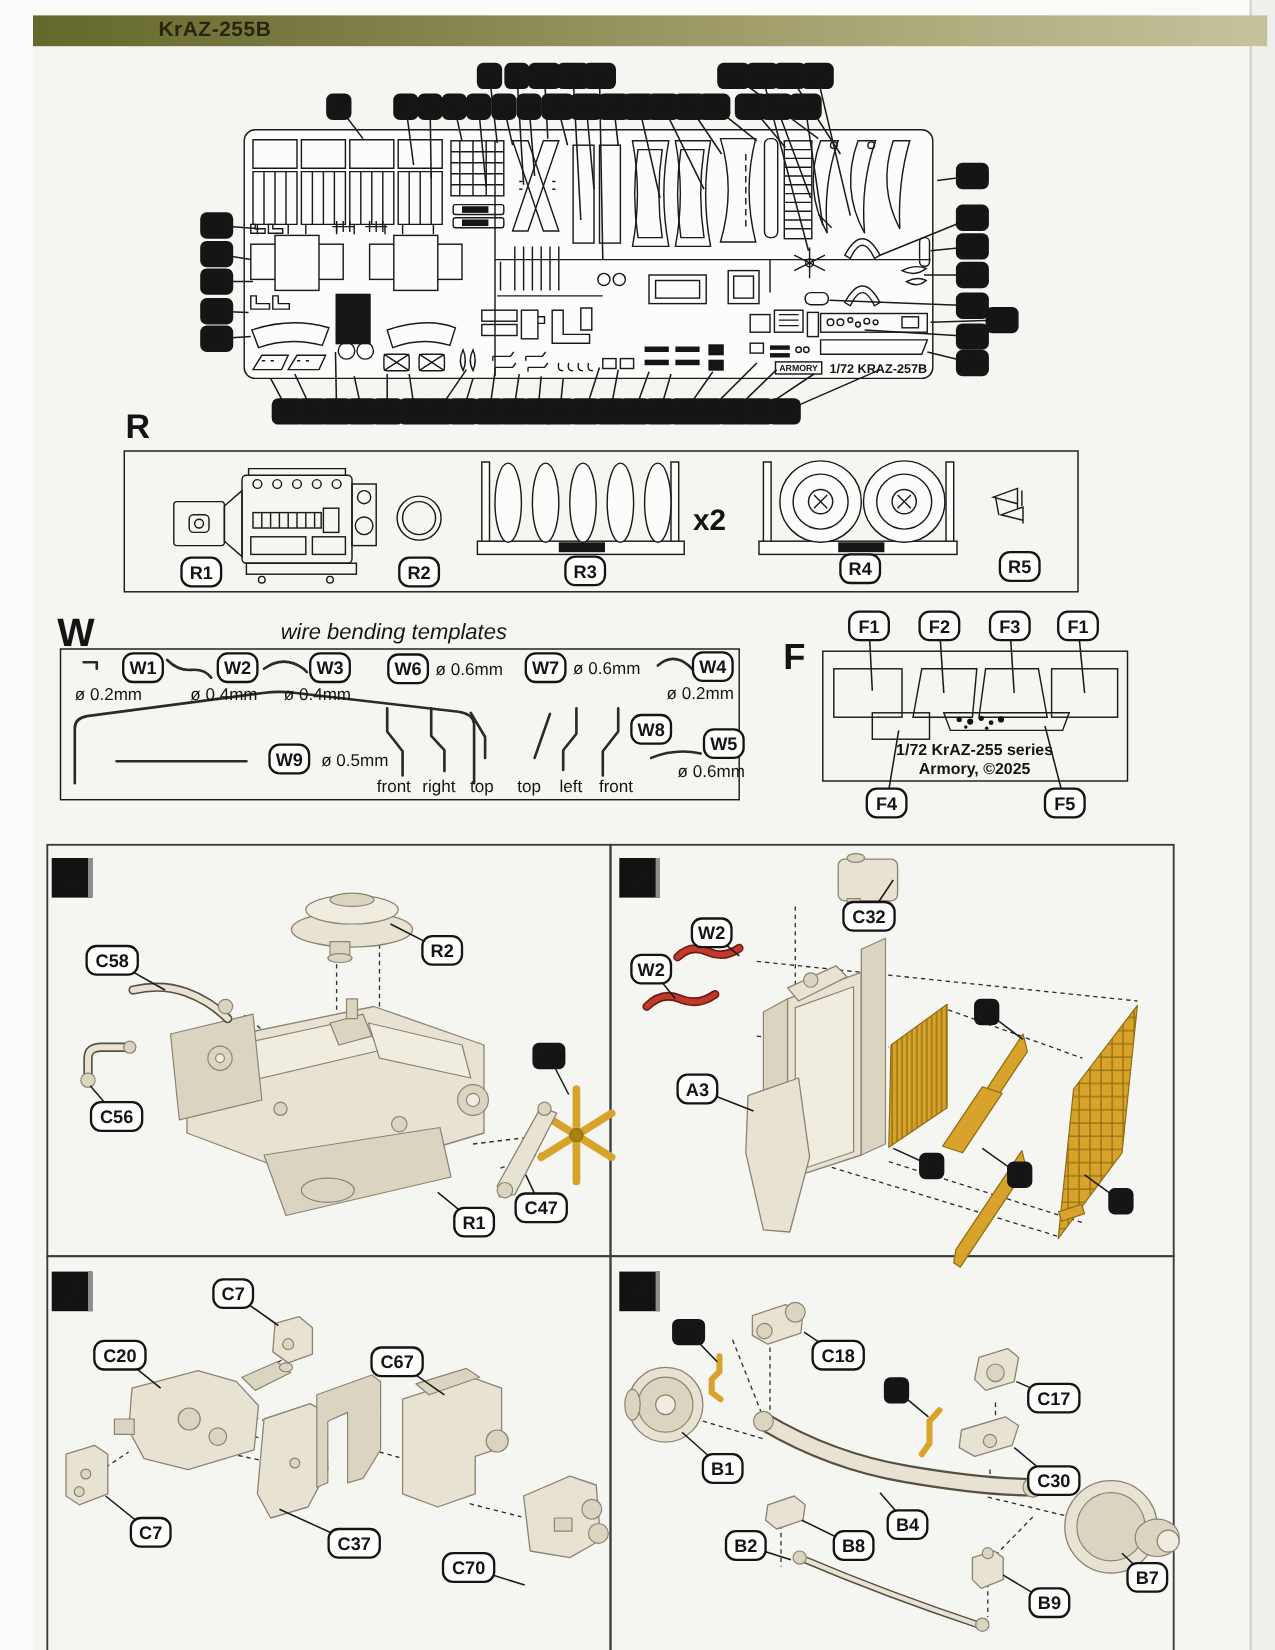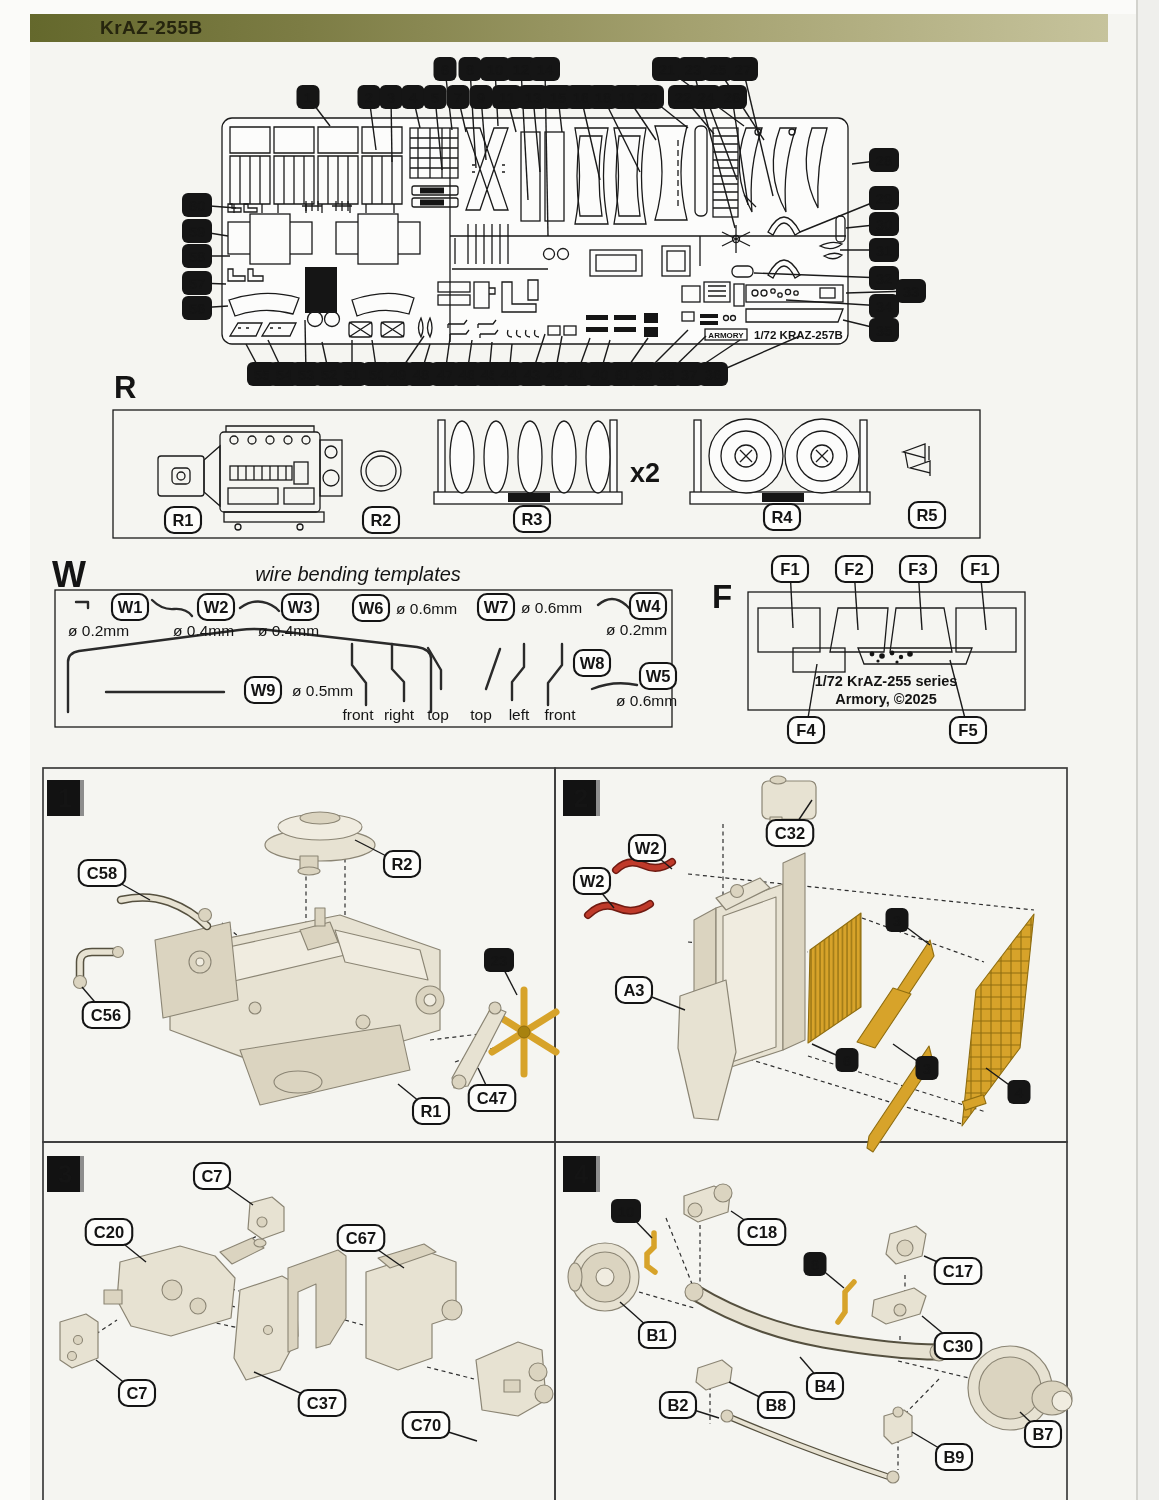--- a/index.html
+++ b/index.html
@@ -4,21 +4,21 @@
 <style>
   html,body{margin:0;padding:0;background:#e8e8e6;}
   .page{position:relative;width:1159px;height:1500px;background:#f5f5f1;overflow:hidden;
         font-family:"Liberation Sans",sans-serif;}
   .page .margin-left{position:absolute;left:0;top:0;width:30px;height:100%;background:#fbfbf9;}
   .page .margin-top{position:absolute;left:0;top:0;width:100%;height:14px;background:#fbfbf9;}
   .page .edge-right{position:absolute;left:1136px;top:0;width:2px;height:100%;background:#d2d2cd;}
   .page .edge-far{position:absolute;left:1138px;top:0;width:21px;height:100%;background:#efefec;}
   .header-bar{position:absolute;left:30px;top:14px;width:1078px;height:28px;
       background:linear-gradient(90deg,#64682c 0%,#7c7c44 25%,#a3a06e 60%,#c6c39c 100%);
-      display:flex;align-items:center;}
+      display:flex;align-items:center;padding-left:44px;}
   .header-bar .title{margin-left:70px;font-size:19px;font-weight:bold;color:#26250e;letter-spacing:.5px;}
   svg.sheet{position:absolute;left:0;top:0;}
   svg text{font-family:"Liberation Sans",sans-serif;fill:#141414;}
   .ln{fill:#fcfcfb;stroke:#1a1a1a;stroke-width:1.3;}
   .lnn{fill:none;stroke:#1a1a1a;stroke-width:1.3;}
   .blk{fill:#151515;stroke:none;}
   .beige{fill:#e7e2d2;stroke:#8b8574;stroke-width:1.2;stroke-linejoin:round;}
   .beige2{fill:#dbd4c0;stroke:#8b8574;stroke-width:1.1;stroke-linejoin:round;}
   .beige3{fill:#f0ece0;stroke:#8b8574;stroke-width:1.1;stroke-linejoin:round;}
   .gold{fill:#d7a32a;stroke:#8f6d10;stroke-width:1.1;stroke-linejoin:round;}

